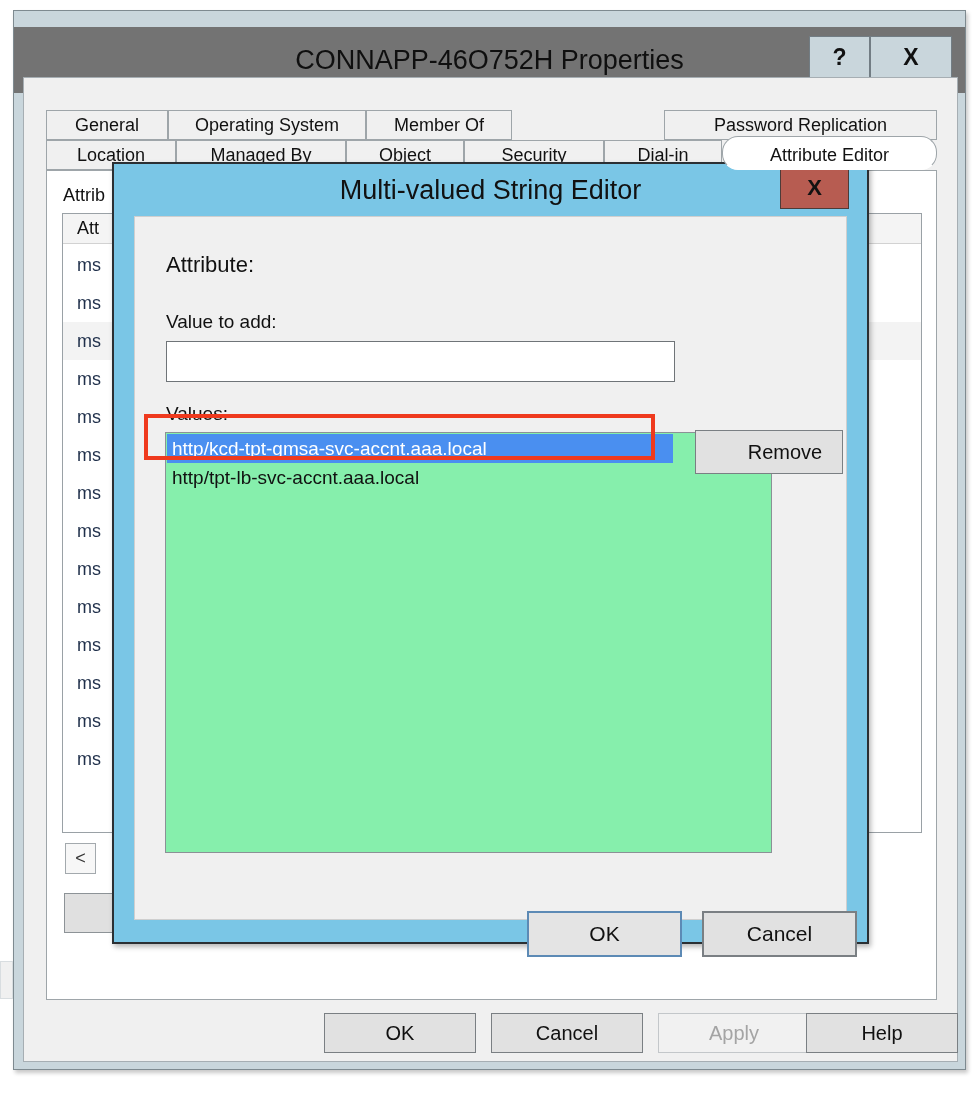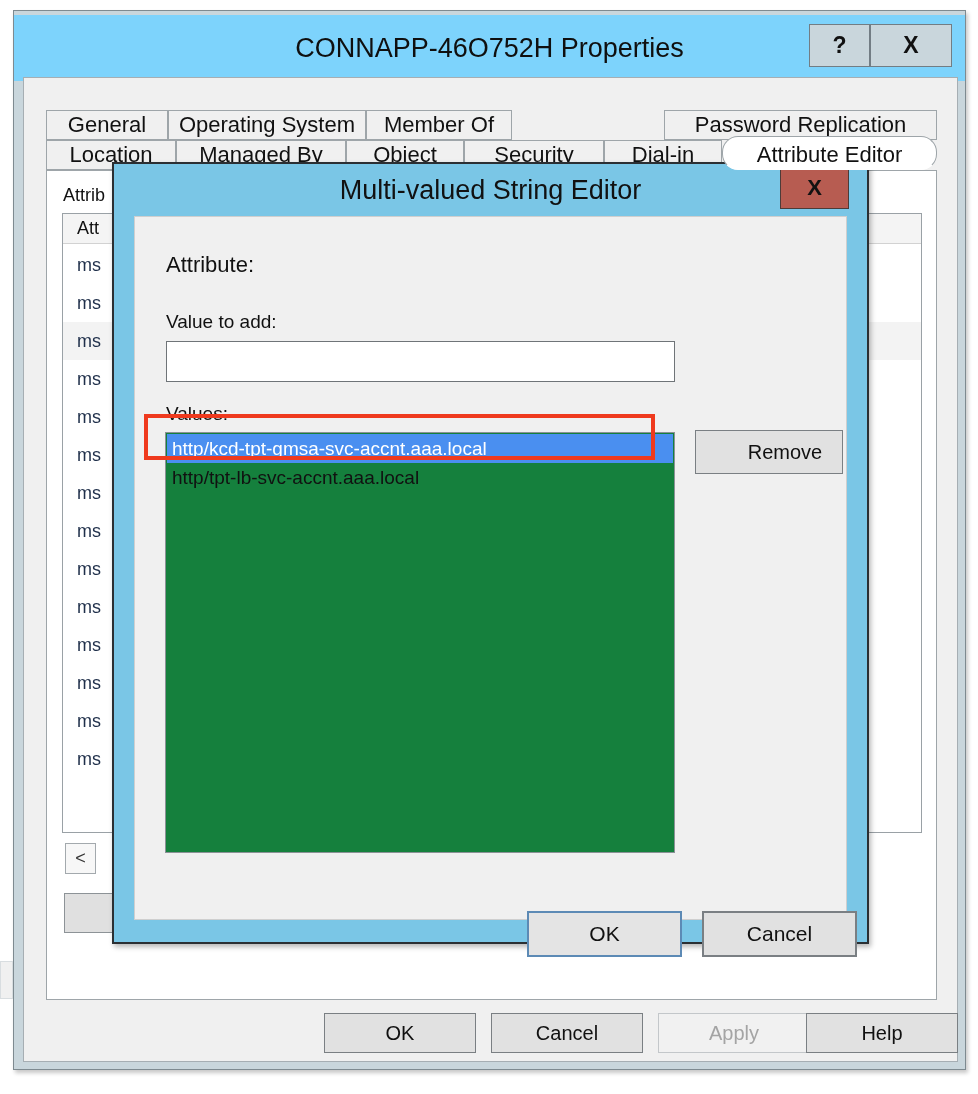--- a/index.html
+++ b/index.html
@@ -23,24 +23,24 @@
     width: 953px;
     height: 1060px;
     background: #c9d6dc;
     border: 1px solid #7e8a90;
     box-sizing: border-box;
     box-shadow: 2px 3px 4px rgba(0,0,0,0.22);
   }
 
   #outer-titlebar {
     position: absolute;
-    left: 0; top: 4px;
+    left: 0; top: 16px;
     width: 100%;
     height: 66px;
-    background: #7dd3fc;
+    background: #737373;
   }
   #outer-title-text {
     position: absolute;
     left: 0; top: 0;
     width: 100%;
     line-height: 66px;
     text-align: center;
     font-size: 27px;
     color: #0f0f0f;
     font-family: "Liberation Sans", sans-serif;
@@ -91,21 +91,21 @@
   }
   #tab-row-1 { top: 0; }
   #tab-row-2 { top: 30px; }
   .tab {
     position: absolute;
     top: 0;
     height: 30px;
     background: #f0f0f0;
     border: 1px solid #9ea5a9;
     box-sizing: border-box;
-    font-size: 22px;
+    font-size: 18px;
     color: #111;
     text-align: center;
     line-height: 28px;
     white-space: nowrap;
     cursor: default;
   }
   .tab.active {
     background: #ffffff;
     border-bottom: 1px solid #ffffff;
     z-index: 5;
@@ -339,23 +339,23 @@
     left: 31px;
     top: 186px;
     font-size: 19px;
     color: #111;
     white-space: nowrap;
   }
   #mv-listbox {
     position: absolute;
     left: 30px;
     top: 215px;
-    width: 510px;
+    width: 607px;
     height: 421px;
-    background: #15803d;
+    background: #86efac;
     border: 1px solid #8b9196;
     box-sizing: border-box;
     overflow: hidden;
   }
   .mv-item {
     position: absolute;
     left: 1px;
     width: 506px;
     height: 29px;
     font-size: 19px;

